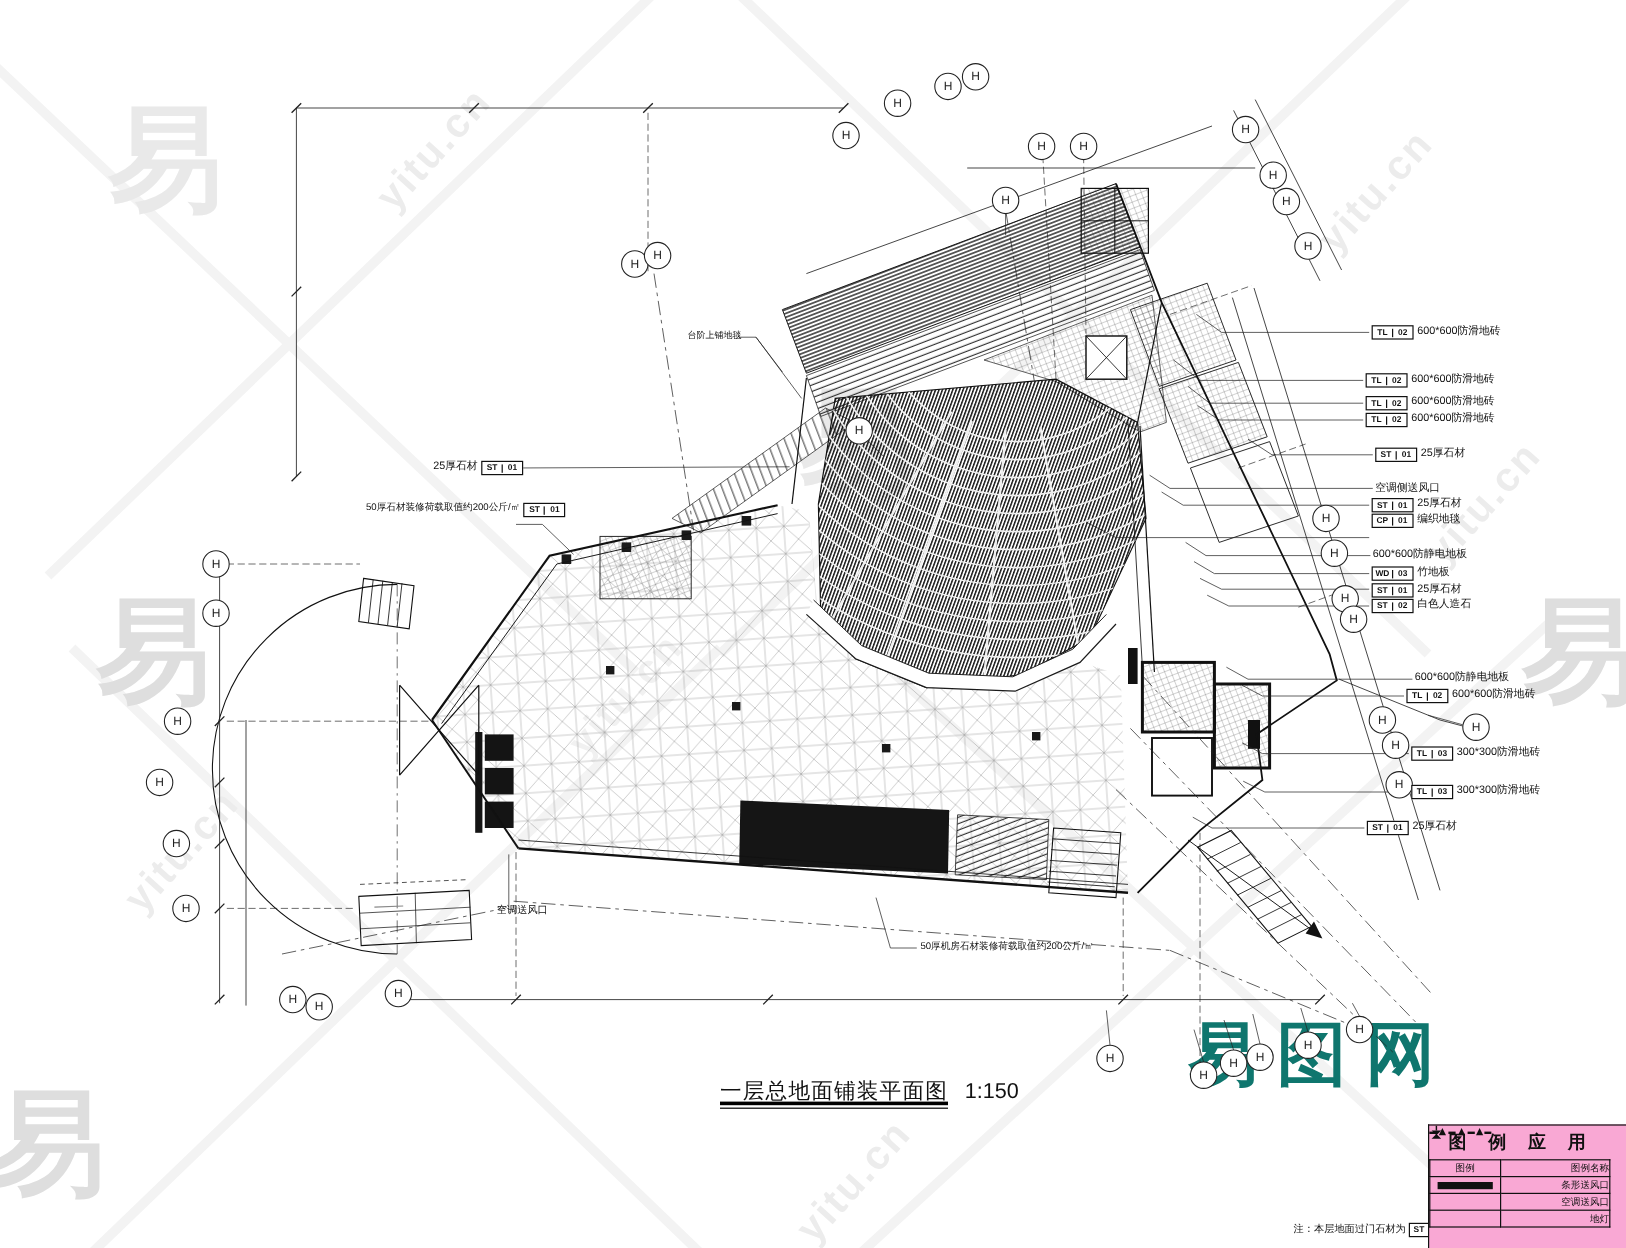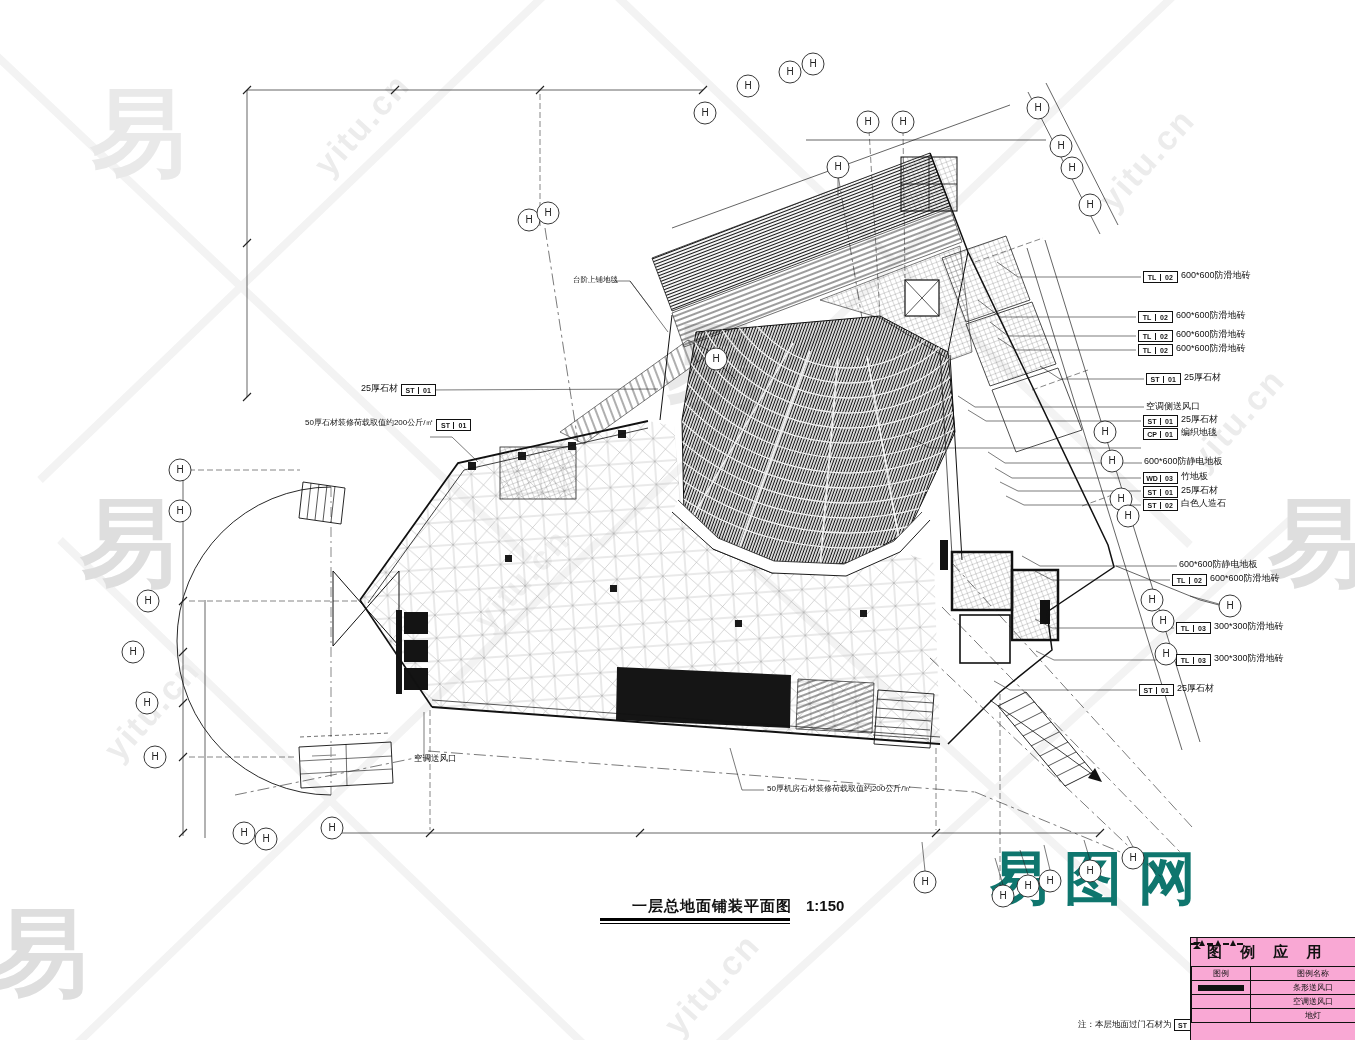--- a/index.html
+++ b/index.html
@@ -8,31 +8,31 @@
   svg{position:absolute;left:0;top:0}
   .lbl{position:absolute;white-space:nowrap;font-size:9px;line-height:1;display:flex;align-items:flex-start;gap:3px}
   .tag{display:inline-flex;border:1px solid #111;background:#fff;height:10px;align-items:center;
        font-size:7px;font-weight:bold;line-height:1}
   .tag i{font-style:normal;width:16px;text-align:center}
   .tag i+i{border-left:1px solid #111}
   .wm{position:absolute;color:#ececec;font-weight:bold;pointer-events:none}
   .wm-site{font-size:34px;letter-spacing:2px;transform:rotate(-48deg)}
   .wm-logo{font-size:96px;color:#e9e9e9}
   .wm-brand{font-size:58px;letter-spacing:16px;color:#0f766e}
-  #title-block{position:absolute;left:632px;top:897px;font-size:15px;font-weight:bold;letter-spacing:1px}
+  #title-block{position:absolute;left:600px;top:897px;font-size:18px;font-weight:normal;letter-spacing:1px}
   #title-block .scale{margin-left:14px;letter-spacing:0}
   .t-ul1{position:absolute;left:600px;top:918px;width:190px;height:2.6px;background:#000}
   .t-ul2{position:absolute;left:600px;top:923px;width:190px;height:1px;background:#000}
   #legend{position:absolute;left:1190px;top:937px;width:165px;height:103px;
           border-top:1px solid #111;border-left:1px solid #111;background:#f9a8d4}
   #legend .lg-title{font-size:15px;font-weight:bold;letter-spacing:7px;margin:5px 0 4px 16px}
   #legend table{border-collapse:collapse;font-size:8px}
   #legend td,#legend th{border:1px solid #111;height:13px;padding:0;font-weight:normal}
   #legend .c1{width:58px;text-align:center}
-  #legend .c2{width:84px;padding-left:20px;text-align:center}
+  #legend .c2{width:84px;padding-left:6px;text-align:right}
   .sym-bar{width:46px;height:6px;background:#111;margin:0 auto}
   #note{position:absolute;left:1078px;top:1019px;font-size:8.5px;display:flex;align-items:center;gap:2px}
 </style>
 </head>
 <body>
 
 <svg width="1355" height="1040">
   <g stroke="#f3f3f3" stroke-width="8">
     <line x1="40" y1="480" x2="560" y2="-20"></line>
       <line x1="-20" y1="40" x2="530" y2="560"></line>

